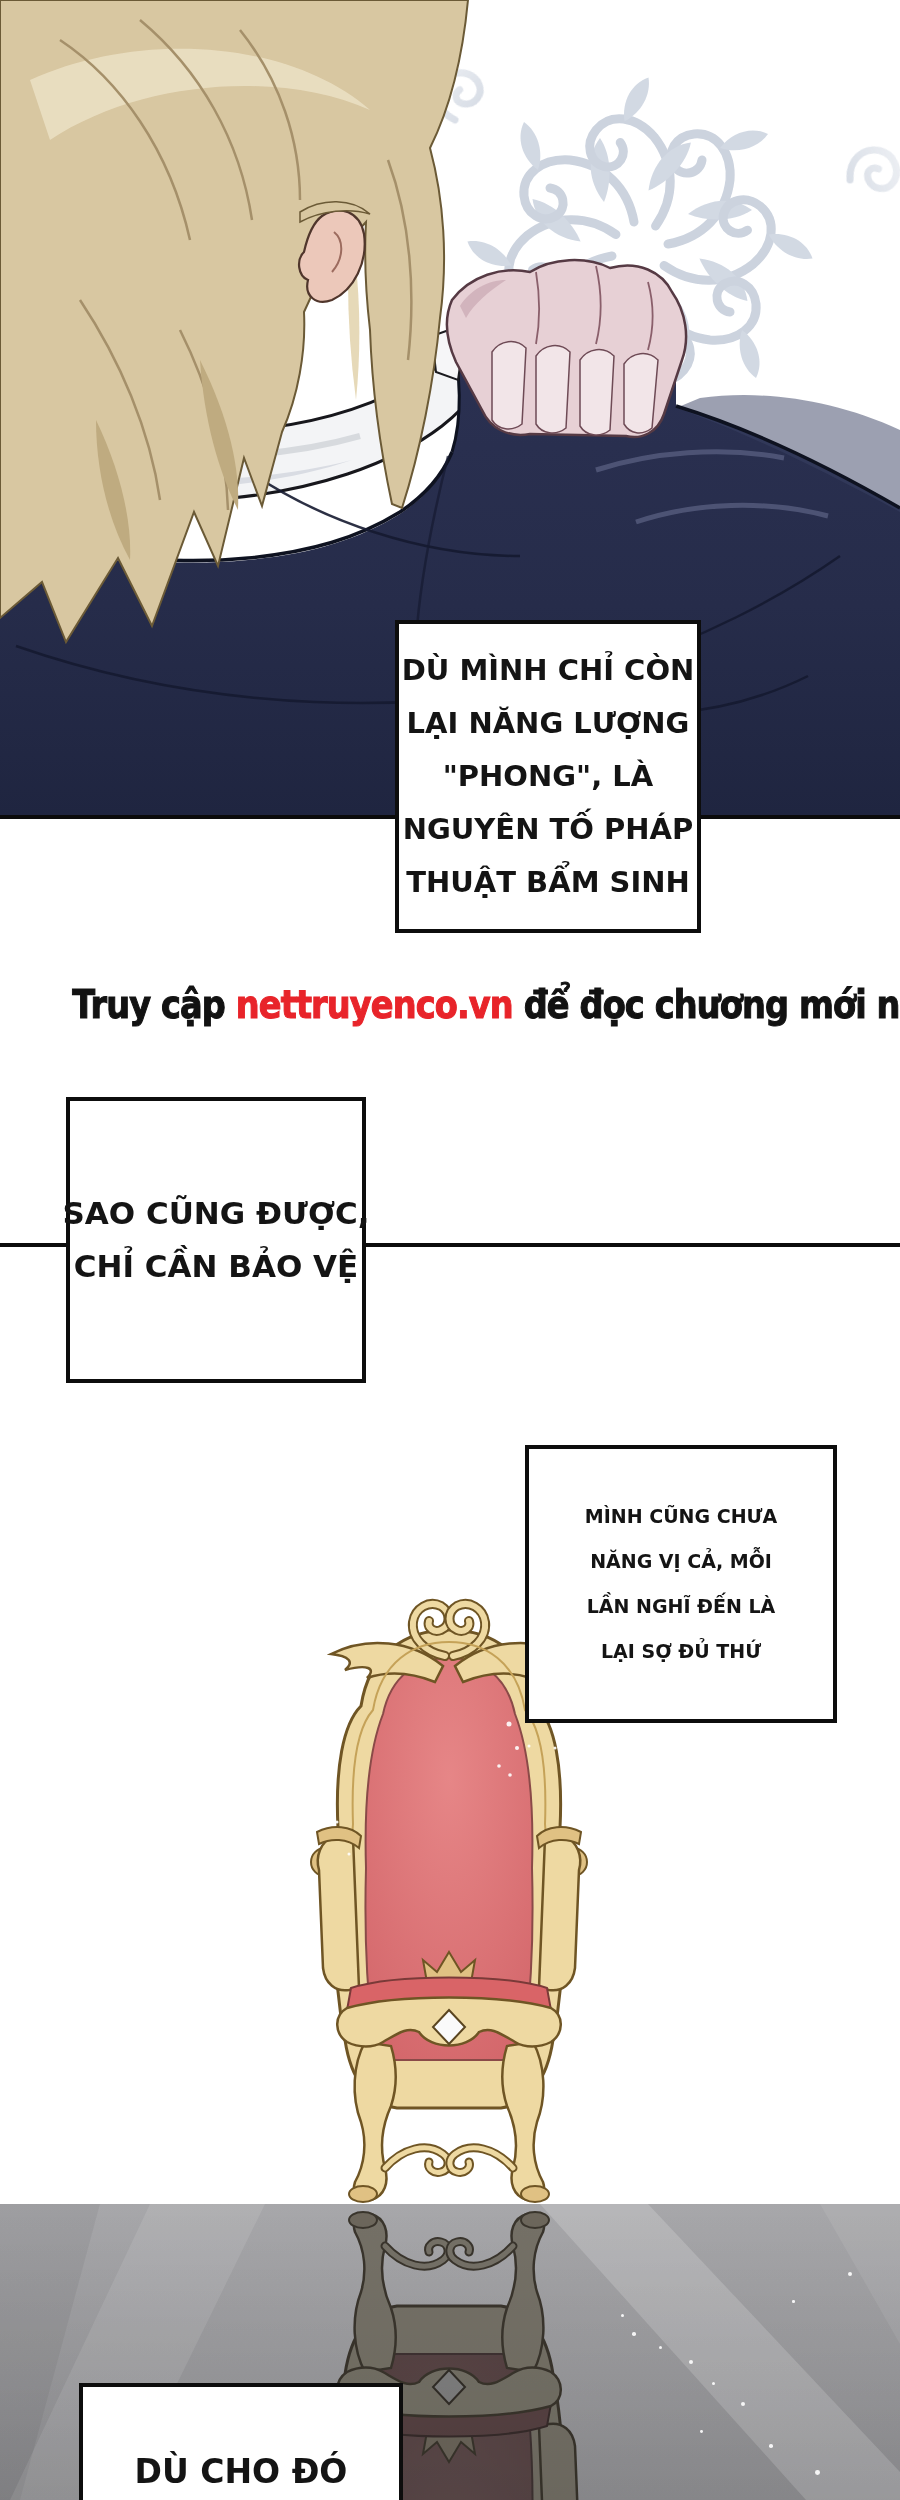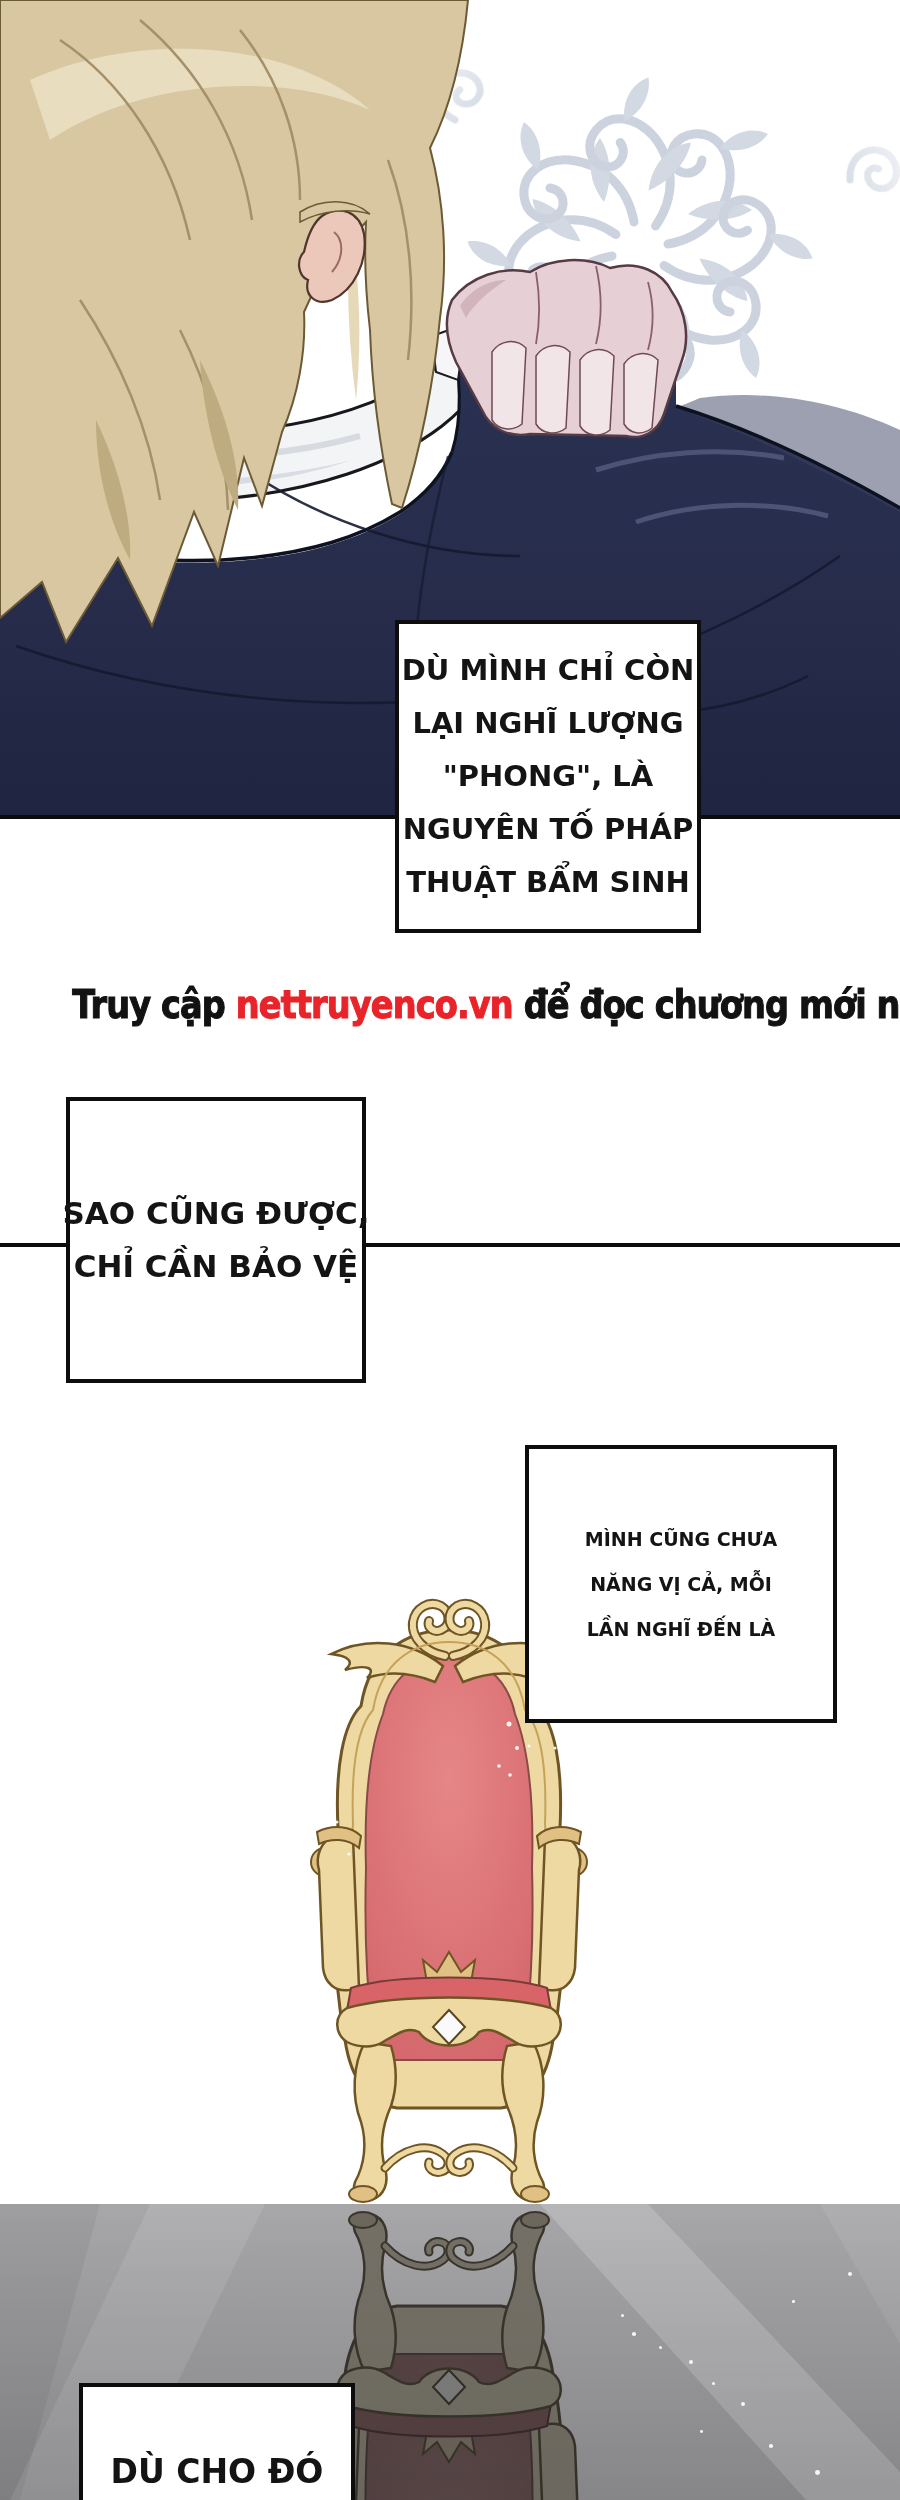--- a/index.html
+++ b/index.html
@@ -12,21 +12,21 @@
   .figure-panel svg{display:block;}
 
   
   .bubble{position:absolute;background:#ffffff;border:4px solid #0d0d0d;box-sizing:border-box;
           display:flex;flex-direction:column;justify-content:center;align-items:center;
           text-align:center;z-index:30;color:#141414;font-weight:bold;}
   .bubble .ln{display:block;white-space:nowrap;}
   #bubble-1{left:395px;top:620px;width:306px;height:313px;font-size:29px;line-height:53px;}
   #bubble-2{left:66px;top:1097px;width:300px;height:286px;font-size:31px;line-height:53px;}
   #bubble-3{left:525px;top:1445px;width:312px;height:278px;font-size:19px;line-height:45px;}
-  #bubble-4{left:79px;top:2383px;width:276px;height:117px;font-size:33px;line-height:40px;
+  #bubble-4{left:79px;top:2383px;width:324px;height:117px;font-size:33px;line-height:40px;
             border-bottom:none;justify-content:flex-end;padding-bottom:8px;z-index:40;}
 
   
   .banner{position:absolute;left:0;top:982px;width:900px;height:48px;text-align:center;
           white-space:nowrap;z-index:20;}
   .banner-inner{display:inline-block;transform:scaleX(0.86);transform-origin:50% 50%;
           font-size:39px;font-weight:bold;letter-spacing:-1px;color:#121212;
           -webkit-text-stroke:1.1px #121212;}
   .banner-inner .lnk{color:#e8242a;-webkit-text-stroke:1.1px #e8242a;}
 
@@ -286,34 +286,35 @@
       <div class="spark" style="left:741px;top:198px;width:4.4px;height:4.4px"></div>
       <div class="spark" style="left:769px;top:240px;width:3.6px;height:3.6px"></div>
       <div class="spark" style="left:815px;top:266px;width:4.8px;height:4.8px"></div>
       <div class="spark" style="left:700px;top:226px;width:2.8px;height:2.8px"></div>
       <div class="spark" style="left:792px;top:96px;width:2.6px;height:2.6px"></div>
     </div>
   </div>
 
   <div class="bubble" id="bubble-1">
     <span class="ln">DÙ MÌNH CHỈ CÒN</span>
-    <span class="ln">LẠI NGHĨ LƯỢNG</span>
+    <span class="ln">LẠI NĂNG LƯỢNG</span>
     <span class="ln">"PHONG", LÀ</span>
     <span class="ln">NGUYÊN TỐ PHÁP</span>
     <span class="ln">THUẬT BẨM SINH</span>
   </div>
 
   <div class="bubble" id="bubble-2">
     <span class="ln">SAO CŨNG ĐƯỢC,</span>
     <span class="ln">CHỈ CẦN BẢO VỆ</span>
   </div>
 
   <div class="bubble" id="bubble-3">
     <span class="ln">MÌNH CŨNG CHƯA</span>
     <span class="ln">NĂNG VỊ CẢ, MỖI</span>
     <span class="ln">LẦN NGHĨ ĐẾN LÀ</span>
+    <span class="ln">LẠI SỢ ĐỦ THỨ</span>
   </div>
 
   <div class="bubble" id="bubble-4">
     <span class="ln">DÙ CHO ĐÓ</span>
   </div>
 
 </div>
 
 </body></html>

